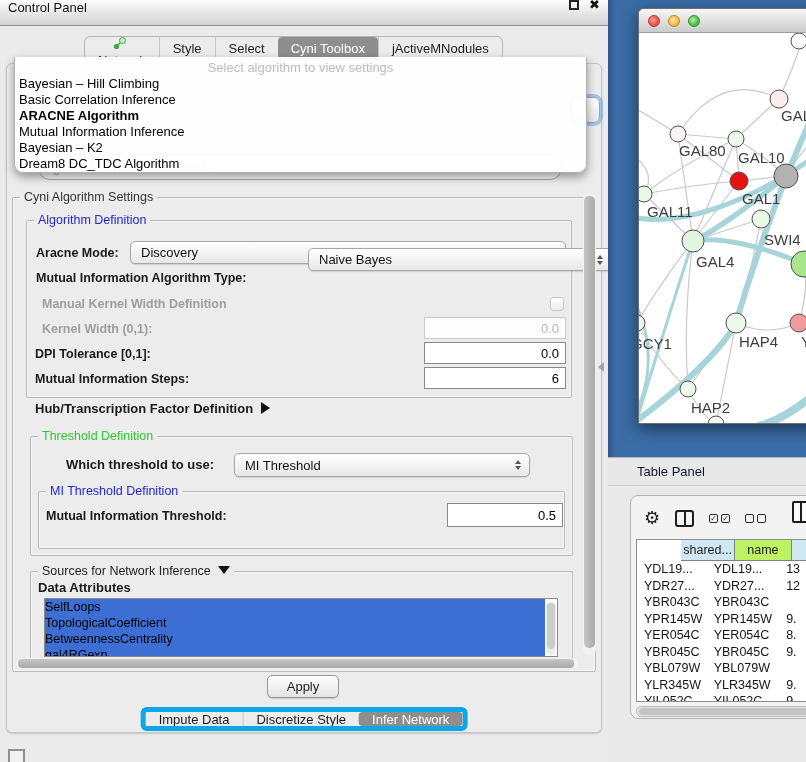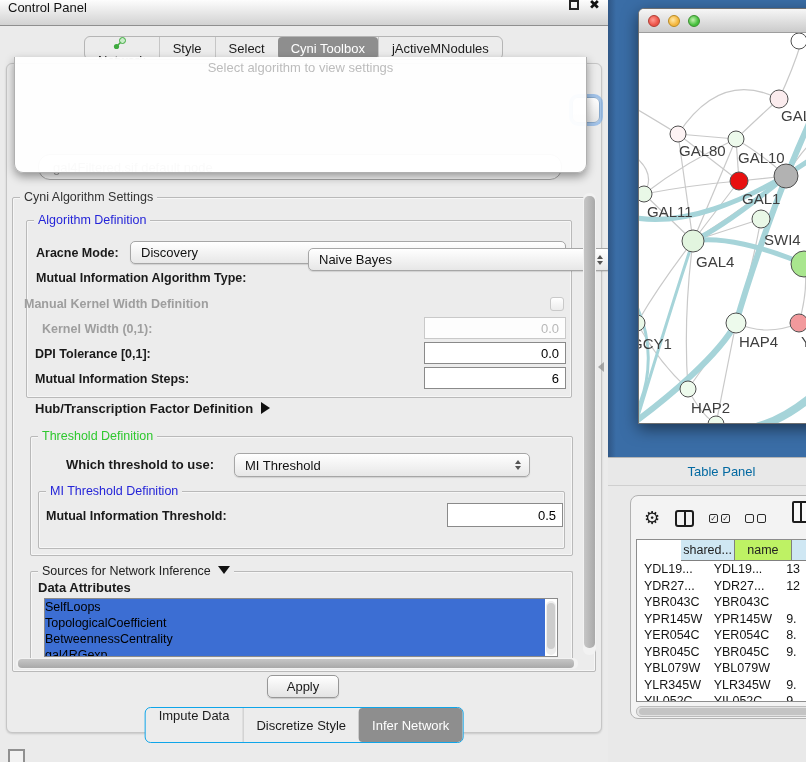--- a/index.html
+++ b/index.html
@@ -92,41 +92,41 @@
   #cyni-vthumb  { left:584px; top:196px; width:11px; height:452px; border-radius:5px;
     background:linear-gradient(90deg,#c6c6c6,#a9a9a9); }
   #cyni-hscroll { left:16px; top:658px; width:562px; height:11px; background:#f2f2f2; border-radius:5px; }
   #cyni-hthumb  { left:18px; top:659px; width:556px; height:9px; border-radius:4px;
     background:linear-gradient(#c6c6c6,#a9a9a9); }
 
   
   #apply-btn { left:267px; top:675px; width:72px; height:23px; border:1px solid #979797;
     border-radius:5px; background:linear-gradient(#ffffff,#e3e3e3); font-size:13px;
     display:flex; align-items:center; justify-content:center; box-shadow:0 1px 1px rgba(0,0,0,.15); }
-  #bottom-tabbar { left:304px; top:707px; height:36px; transform:translateX(-50%);
-    display:flex; border:1px solid #0ea5e9; border-radius:6px; background:#ececec; overflow:hidden; }
+  #bottom-tabbar { left:304px; top:707px; height:24px; transform:translateX(-50%);
+    display:flex; border:5px solid #0ea5e9; border-radius:6px; background:#ececec; overflow:hidden; }
 
   
   #right-region { left:608px; top:0; width:198px; height:762px; background:#e9e9e9; overflow:hidden; }
   #desktop { position:absolute; left:0; top:0; width:198px; height:457px;
     background:linear-gradient(90deg,#2f5685 0,#3a6da6 8px); }
   #net-window { position:absolute; left:30px; top:8px; width:200px; height:416px;
     border:1px solid #6f6f6f; border-radius:6px 6px 0 0; overflow:hidden;
     box-shadow:0 5px 16px rgba(0,0,0,.5); background:#fff; }
   #net-titlebar { height:24px; background:linear-gradient(#f6f6f6,#cbcbcb);
     border-bottom:1px solid #9e9e9e; display:flex; align-items:center; padding-left:9px; gap:8px; }
   .tl { width:12px; height:12px; border-radius:50%; }
   .tl.red { background:radial-gradient(circle at 4px 4px,#ff9a92,#ec5348 60%); border:1px solid #b03b32; }
   .tl.yel { background:radial-gradient(circle at 4px 4px,#ffe9a8,#f5b63e 60%); border:1px solid #b98a22; }
   .tl.grn { background:radial-gradient(circle at 4px 4px,#c4f1b0,#46c03d 60%); border:1px solid #3a8f2e; }
   #net-canvas { position:absolute; left:0; top:24px; width:200px; height:392px; background:#fff; }
 
   #table-panel-bar { position:absolute; left:0; top:457px; width:198px; height:29px;
     background:#e8e8e8; border-top:1px solid #b5b5b5; border-bottom:1px solid #cfcfcf;
-    display:flex; align-items:center; padding-left:29px; font-size:13px; color:#0369a1;justify-content:center; }
+    display:flex; align-items:center; padding-left:29px; font-size:13px; color:#0f172a; }
 
   #table-card { position:absolute; left:22px; top:495px; width:200px; height:224px;
     background:#f3f3f3; border:1px solid #b2b2b2; border-radius:8px; }
   #table-toolbar { position:absolute; left:13px; top:9px; height:26px; display:flex; align-items:center; gap:15px; }
   .icon-gear { font-size:18px; color:#1d1d1d; line-height:20px; }
   .icon-columns { width:19px; height:17px; border:2px solid #1d1d1d; border-radius:3px; position:relative; }
   .icon-columns:before { content:""; position:absolute; left:6.5px; top:0; width:2px; height:13px; background:#1d1d1d; }
   .boxpair { display:flex; gap:3px; }
   .mini-box { width:9px; height:9px; border:1.5px solid #2a2a2a; border-radius:2px; font-size:8px;
     line-height:7px; text-align:center; color:#2a2a2a; font-weight:bold; }
@@ -185,20 +185,28 @@
 
 <div class="abs" id="cp-body"></div>
 
 <div class="abs" id="bg-combo">
   <span>gal4Filtered.sif default node</span>
 </div>
 <div class="abs" id="bg-focus-combo"></div>
 
 <div class="abs" id="algo-popup">
   <div id="algo-placeholder">Select algorithm to view settings</div>
+  <div id="algo-items">
+      <div class="algo-item">Bayesian – Hill Climbing</div>
+      <div class="algo-item">Basic Correlation Inference</div>
+      <div class="algo-item bold">ARACNE Algorithm</div>
+      <div class="algo-item">Mutual Information Inference</div>
+      <div class="algo-item">Bayesian – K2</div>
+      <div class="algo-item">Dream8 DC_TDC Algorithm</div>
+    </div>
 </div>
 
 <div class="fieldset" style="left:12px; top:197px; width:584px; height:475px;"></div>
 <span class="legend" style="left:20px; top:190px; color:#333;">Cyni Algorithm Settings</span>
 
 <div class="fieldset" style="left:26px; top:220px; width:546px; height:178px;"></div>
 <span class="legend blue" style="left:34px; top:213px;">Algorithm Definition</span>
 
 <span class="flabel" style="left:36px; top:246px;">Aracne Mode:</span>
 <div class="combo" style="left:130px; top:241px; width:436px; height:23px;">
@@ -211,21 +219,21 @@
 
 <span class="flabel" style="left:36px; top:271px;">Mutual Information Algorithm Type:</span>
 <div class="combo" style="left:272px; top:248px; width:304px; height:23px;margin-left:36px;">
   <span class="combo-text">Naive Bayes</span>
   <span class="combo-arrows">
       <i class="up"></i>
       <i class="dn"></i>
     </span>
 </div>
 
-<span class="flabel disabled" style="left:24px; top:297px;">Manual Kernel Width Definition</span>
+<span class="flabel disabled" style="left:42px; top:297px;">Manual Kernel Width Definition</span>
 <div class="mac-checkbox" style="left:550px; top:297px;"></div>
 
 <span class="flabel disabled" style="left:42px; top:322px;">Kernel Width (0,1):</span>
 <input class="tfield disabled" style="left: 424px; top: 317px; width: 142px; height: 22px;" value="0.0">
 
 <span class="flabel" style="left:35px; top:347px;">DPI Tolerance [0,1]:</span>
 <input class="tfield" style="left: 424px; top: 342px; width: 142px; height: 22px;" value="0.0">
 
 <span class="flabel" style="left:35px; top:372px;">Mutual Information Steps:</span>
 <input class="tfield" style="left: 424px; top: 367px; width: 142px; height: 22px;" value="6">

